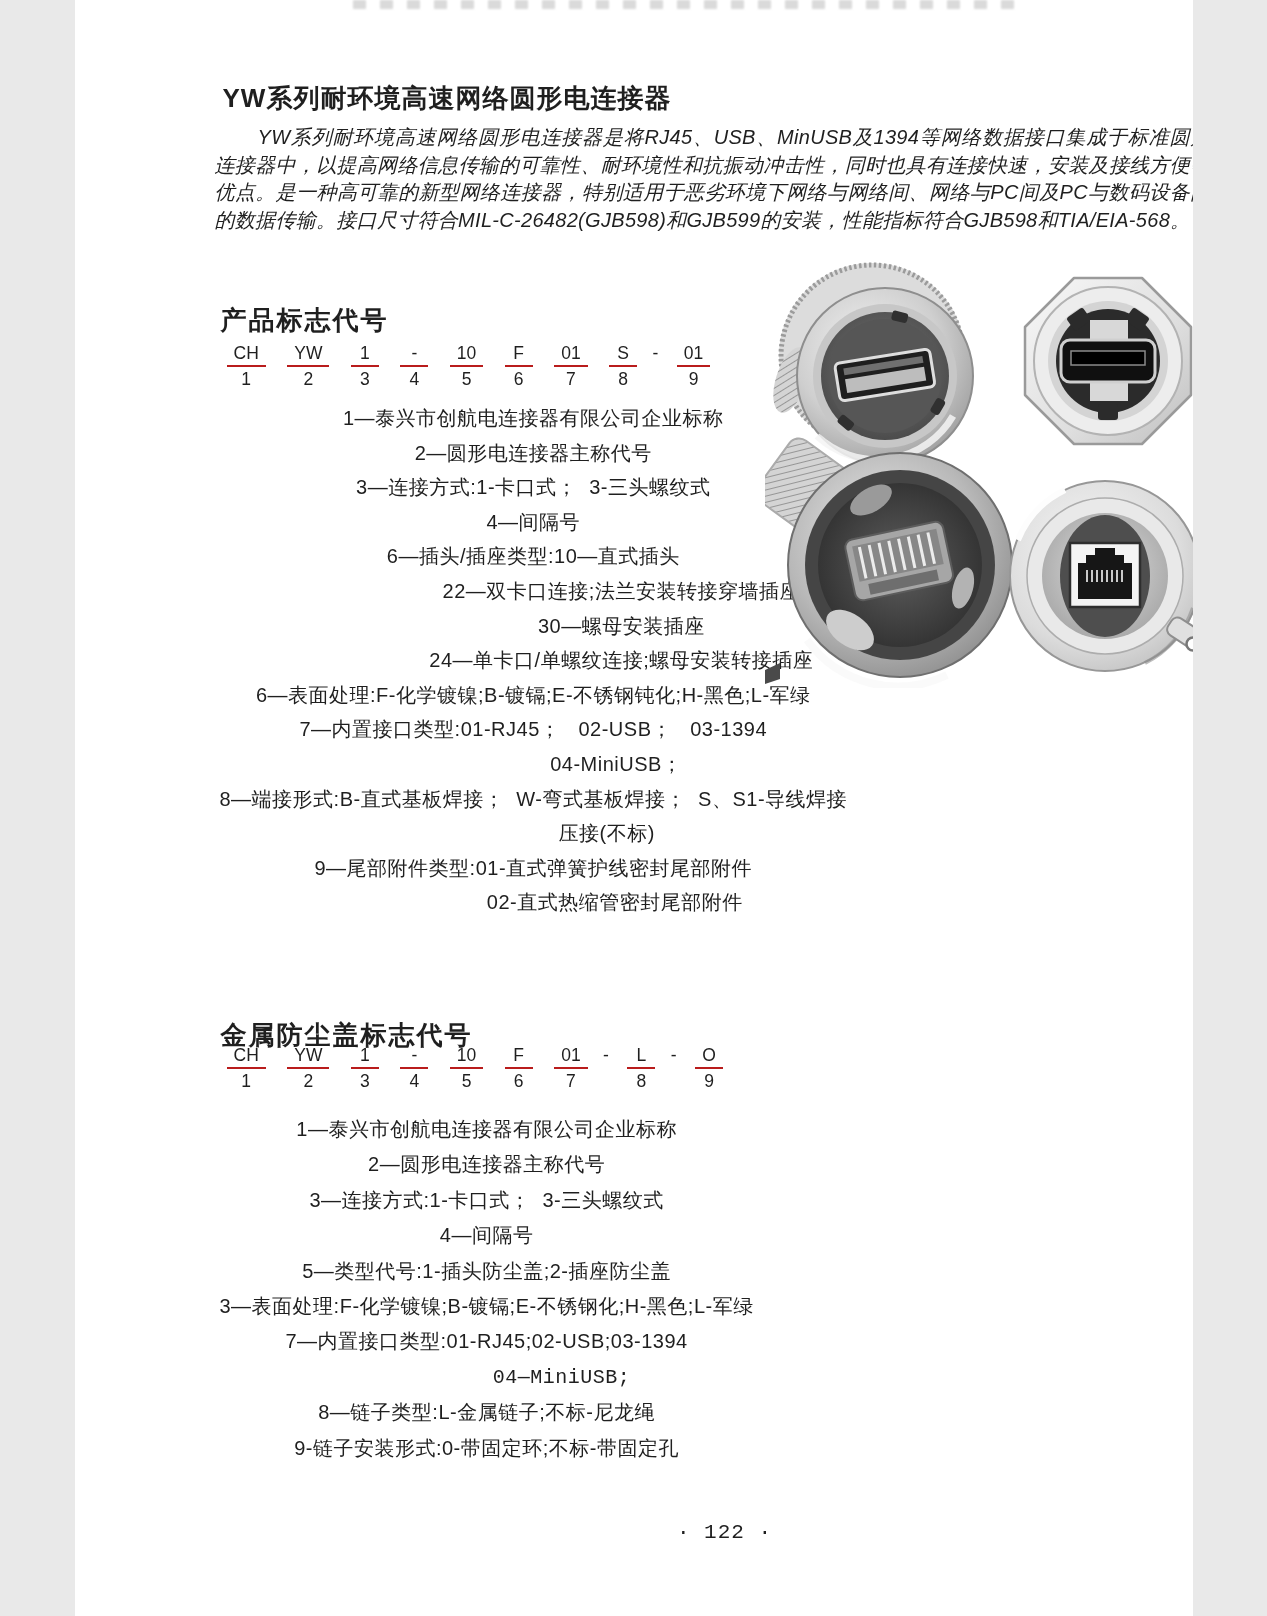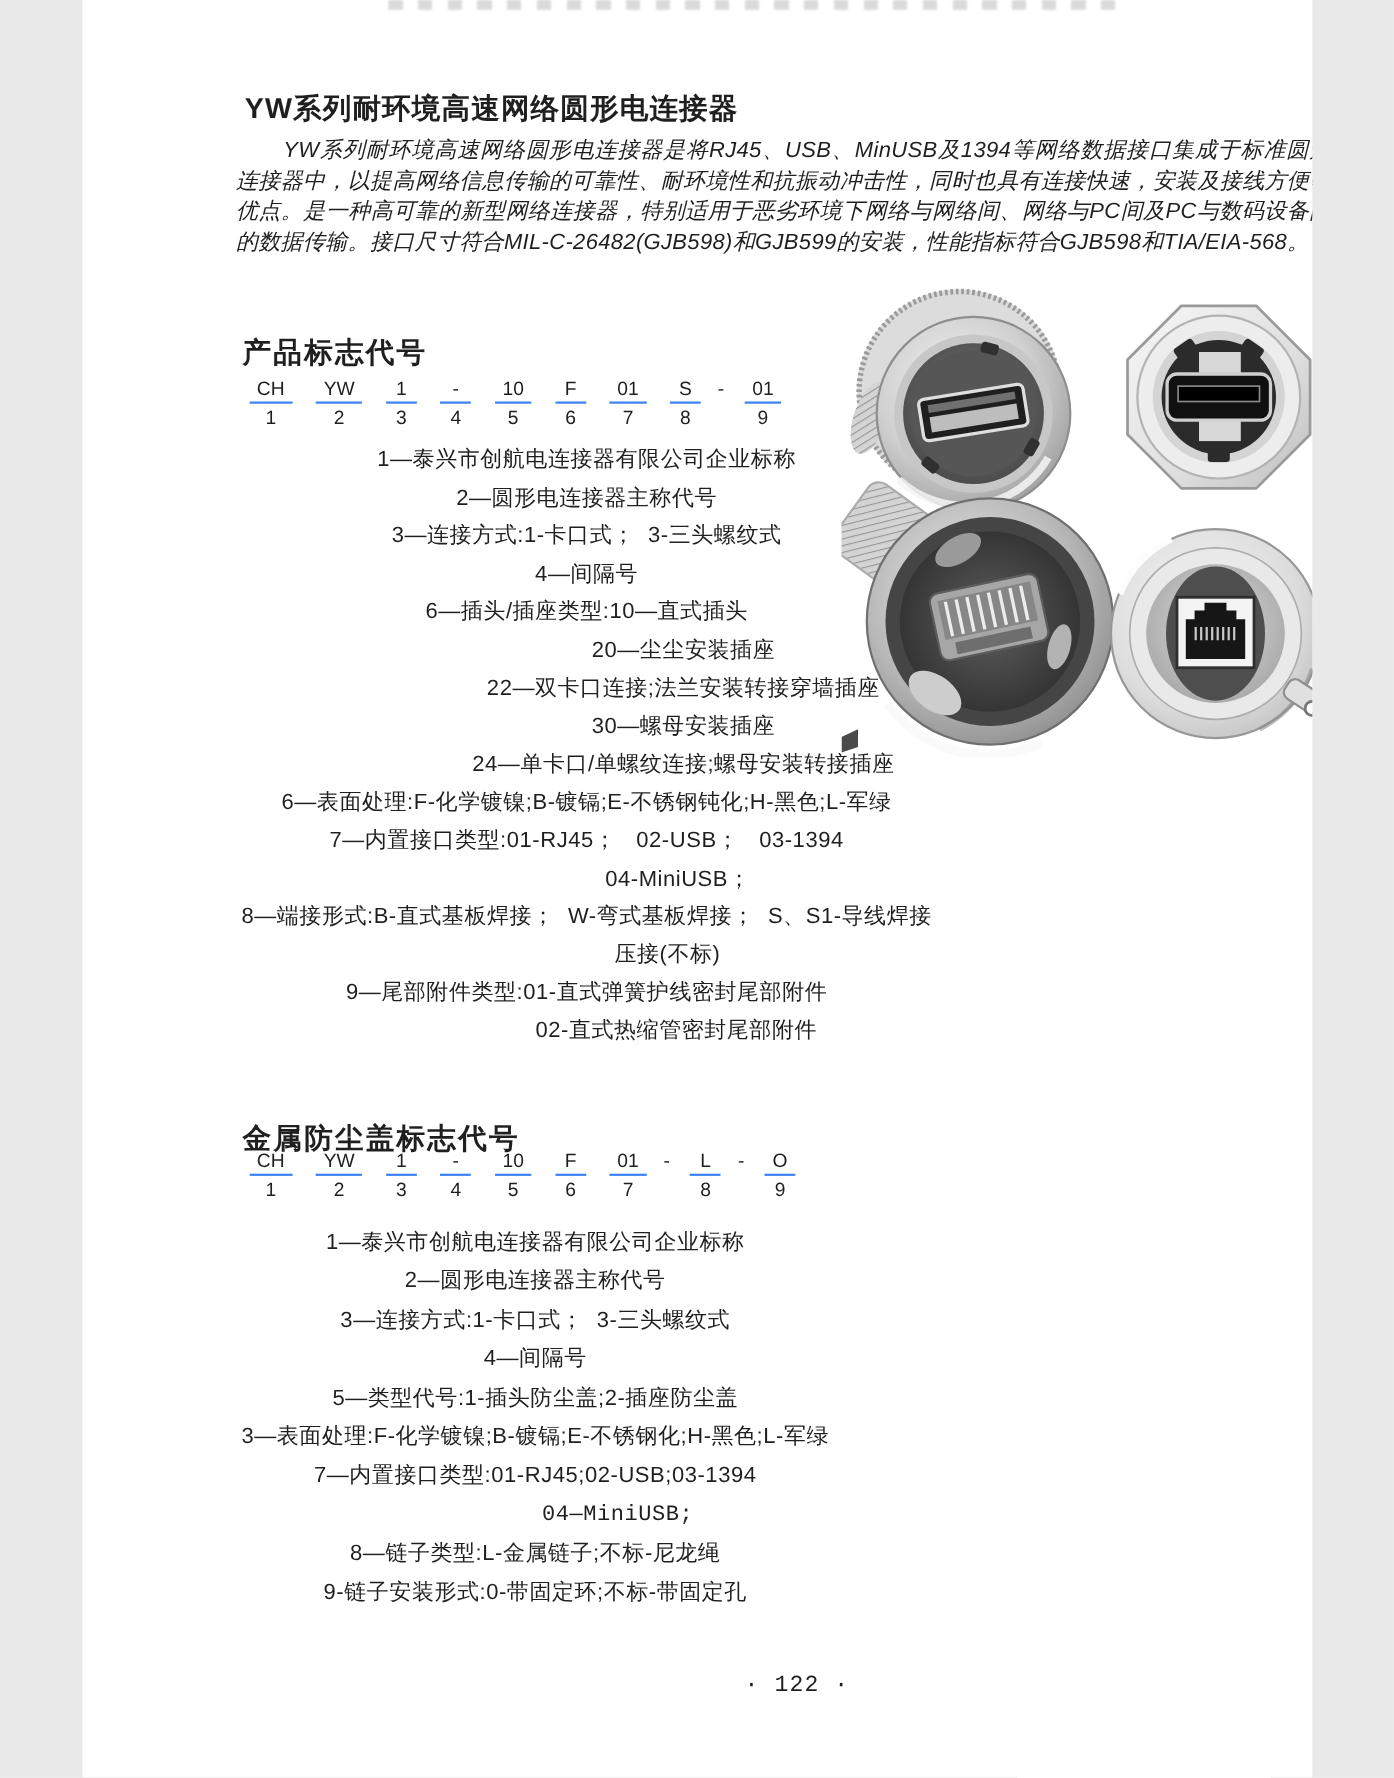--- a/index.html
+++ b/index.html
@@ -10,21 +10,21 @@
   .title{position:absolute;left:148px;top:64px;font-size:26px;font-weight:bold;letter-spacing:1px;}
   .intro{position:absolute;left:140px;top:124px;width:996px;font-size:20px;line-height:27.6px;
         text-align:justify;text-indent:2.15em;letter-spacing:.3px;margin:0;font-style:italic;}
   .h2{position:absolute;font-size:26px;font-weight:bold;letter-spacing:2px;}
   .h2a{left:146px;top:281px;}
   .h2b{left:146px;top:996px;}
   .coderow{position:absolute;left:152px;white-space:nowrap;}
   .cr1{top:343px;}
   .cr2{top:1045px;}
   .cpart{display:inline-block;text-align:center;margin-right:17px;vertical-align:top;}
-  .ctop{display:block;font-size:17.5px;line-height:20px;border-bottom:2px solid #3b82f6;
+  .ctop{display:block;font-size:17.5px;line-height:20px;border-bottom:2px solid #b91c1c;
         padding:0 7px 2px 7px;min-width:14px;}
   .cnum{display:block;font-size:17.5px;line-height:18px;padding-top:3px;}
   .cdash{display:inline-block;font-size:17.5px;line-height:20px;vertical-align:top;
         margin:0 14px 0 -6px;}
   .list{position:absolute;left:145px;font-size:20px;letter-spacing:.5px;}
   .list1{top:401px;}
   .list2{top:1112px;}
   .ln{white-space:pre;text-align:center;}
   .list1 .ln{line-height:34.6px;height:34.6px;}
   .list2 .ln{line-height:35.4px;height:35.4px;}
@@ -62,21 +62,20 @@
     <span class="cdash">-</span>
     <span class="cpart"><span class="ctop">01</span><span class="cnum">9</span></span>
   </div>
 
   <div class="list list1">
     <div class="ln">1—泰兴市创航电连接器有限公司企业标称</div>
     <div class="ln">2—圆形电连接器主称代号</div>
     <div class="ln">3—连接方式:1-卡口式；  3-三头螺纹式</div>
     <div class="ln">4—间隔号</div>
     <div class="ln">6—插头/插座类型:10—直式插头</div>
-    <div class="ln ind176">20—尘尘安装插座</div>
     <div class="ln ind176">22—双卡口连接;法兰安装转接穿墙插座</div>
     <div class="ln ind176">30—螺母安装插座</div>
     <div class="ln ind176">24—单卡口/单螺纹连接;螺母安装转接插座</div>
     <div class="ln">6—表面处理:F-化学镀镍;B-镀镉;E-不锈钢钝化;H-黑色;L-军绿</div>
     <div class="ln">7—内置接口类型:01-RJ45；   02-USB；   03-1394</div>
     <div class="ln ind166">04-MiniUSB；</div>
     <div class="ln">8—端接形式:B-直式基板焊接；  W-弯式基板焊接；  S、S1-导线焊接</div>
     <div class="ln ind147">压接(不标)</div>
     <div class="ln">9—尾部附件类型:01-直式弹簧护线密封尾部附件</div>
     <div class="ln ind163">02-直式热缩管密封尾部附件</div>

